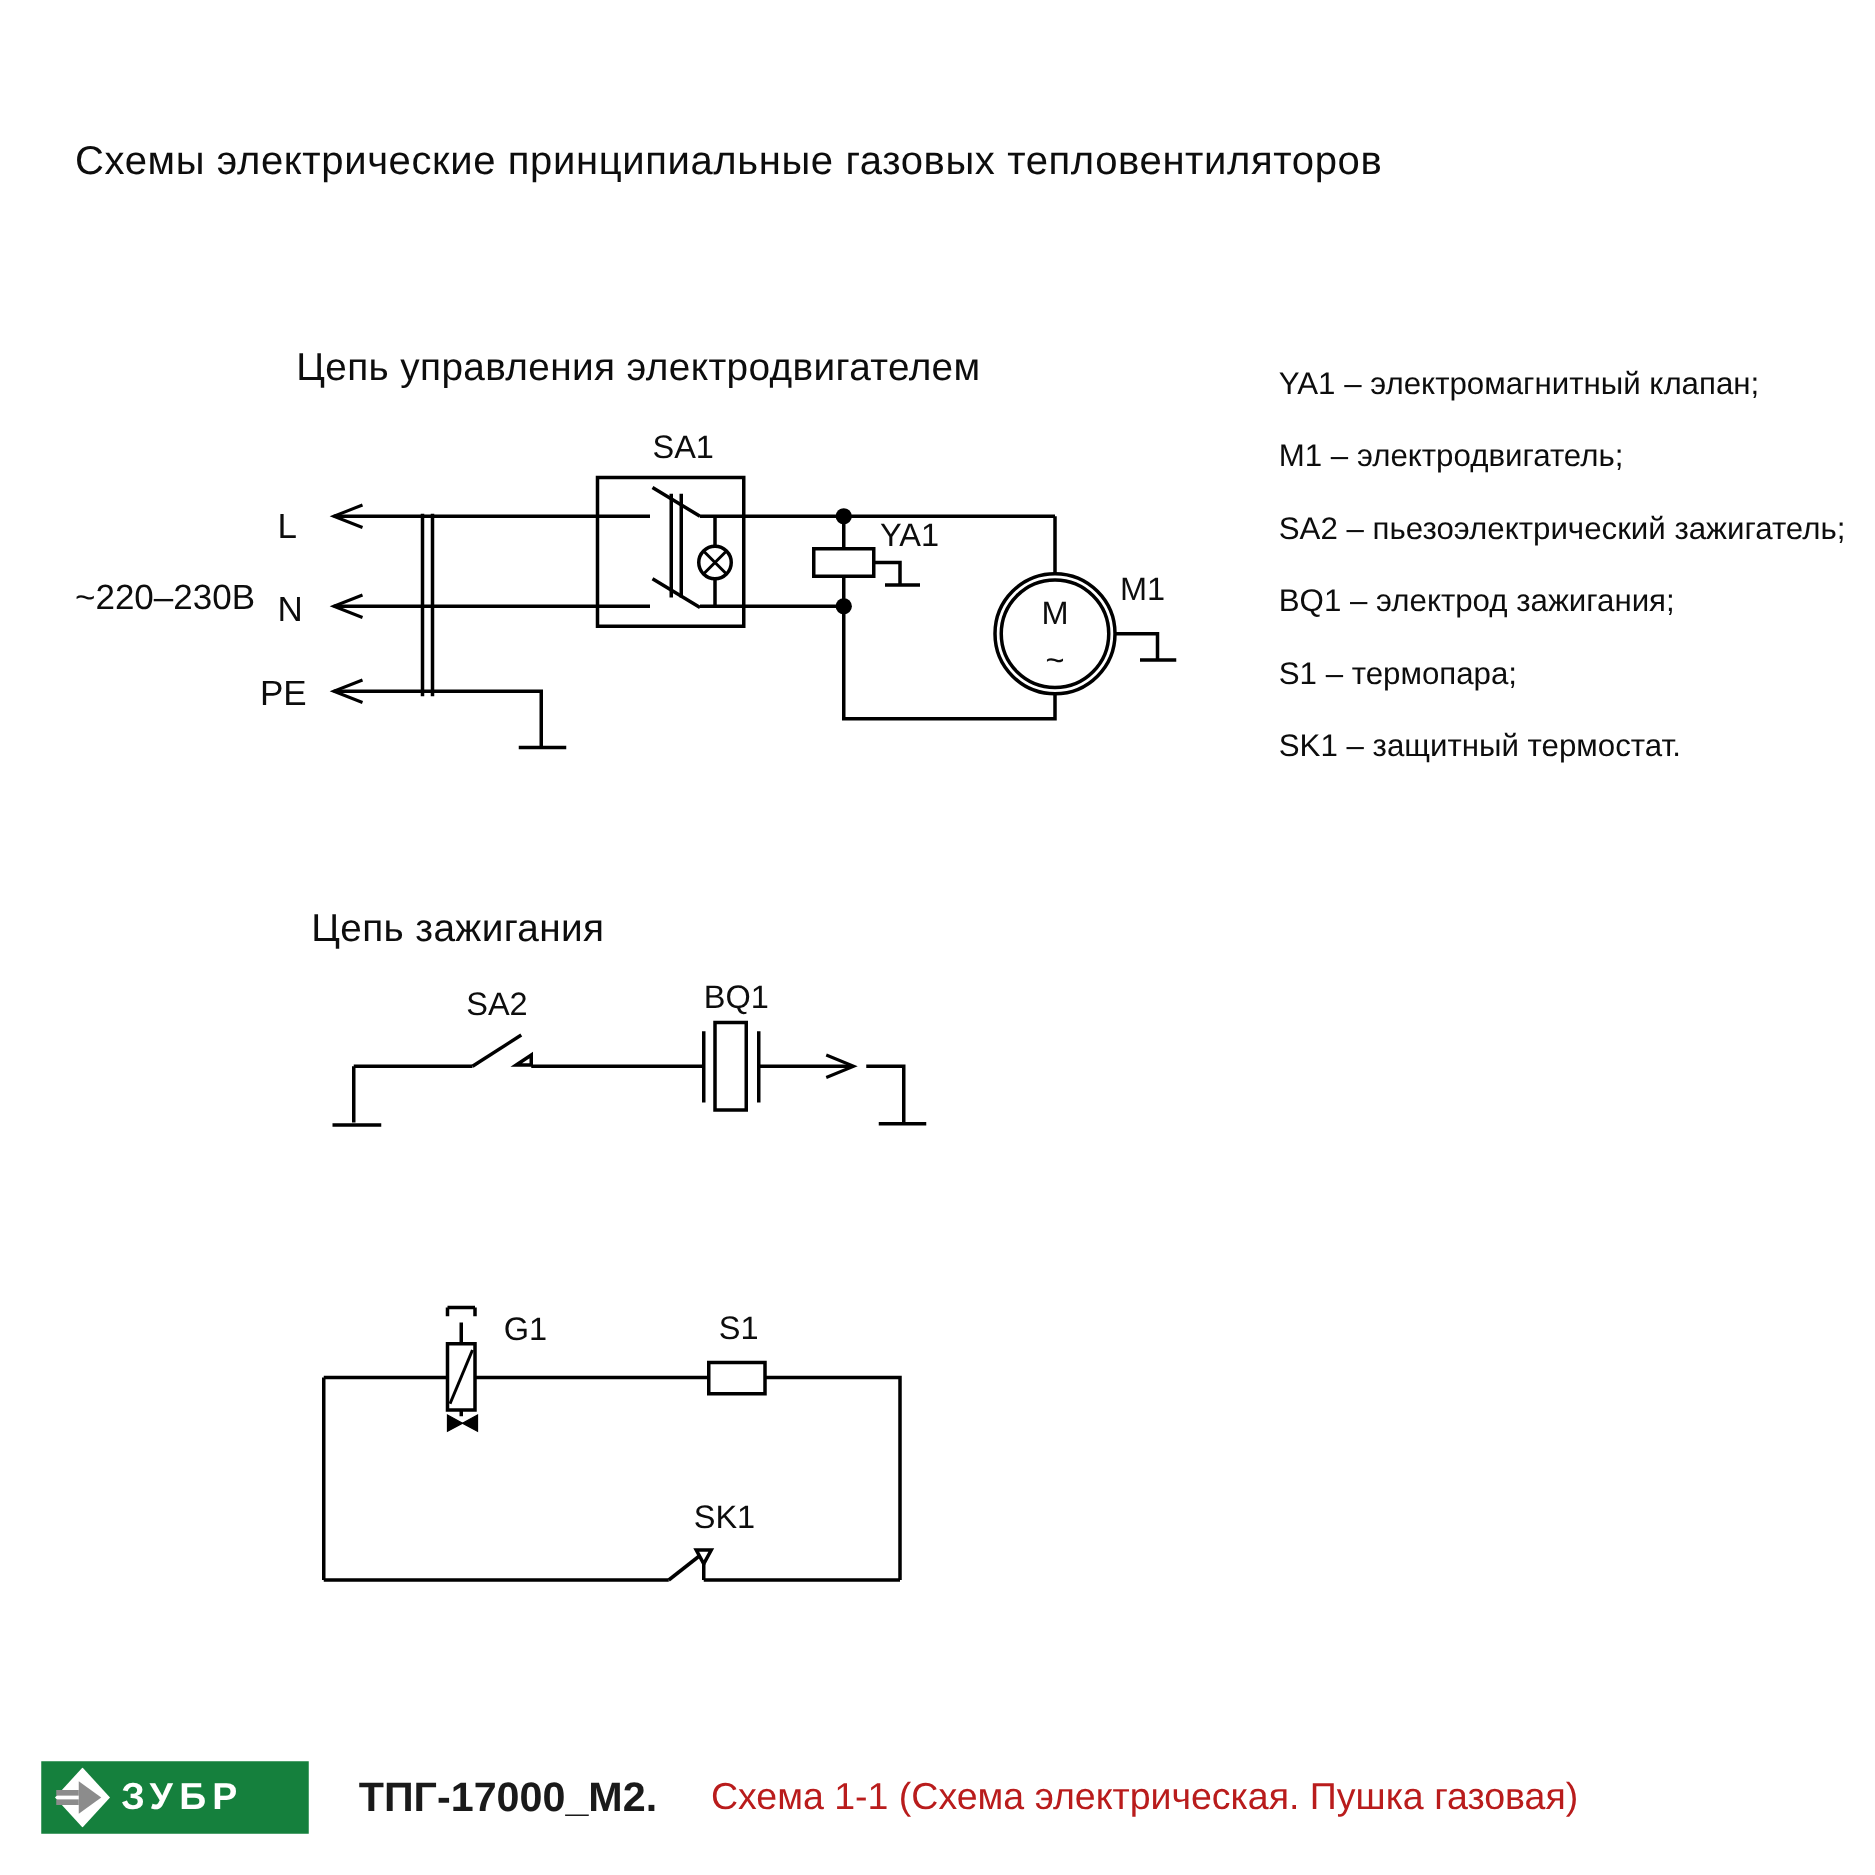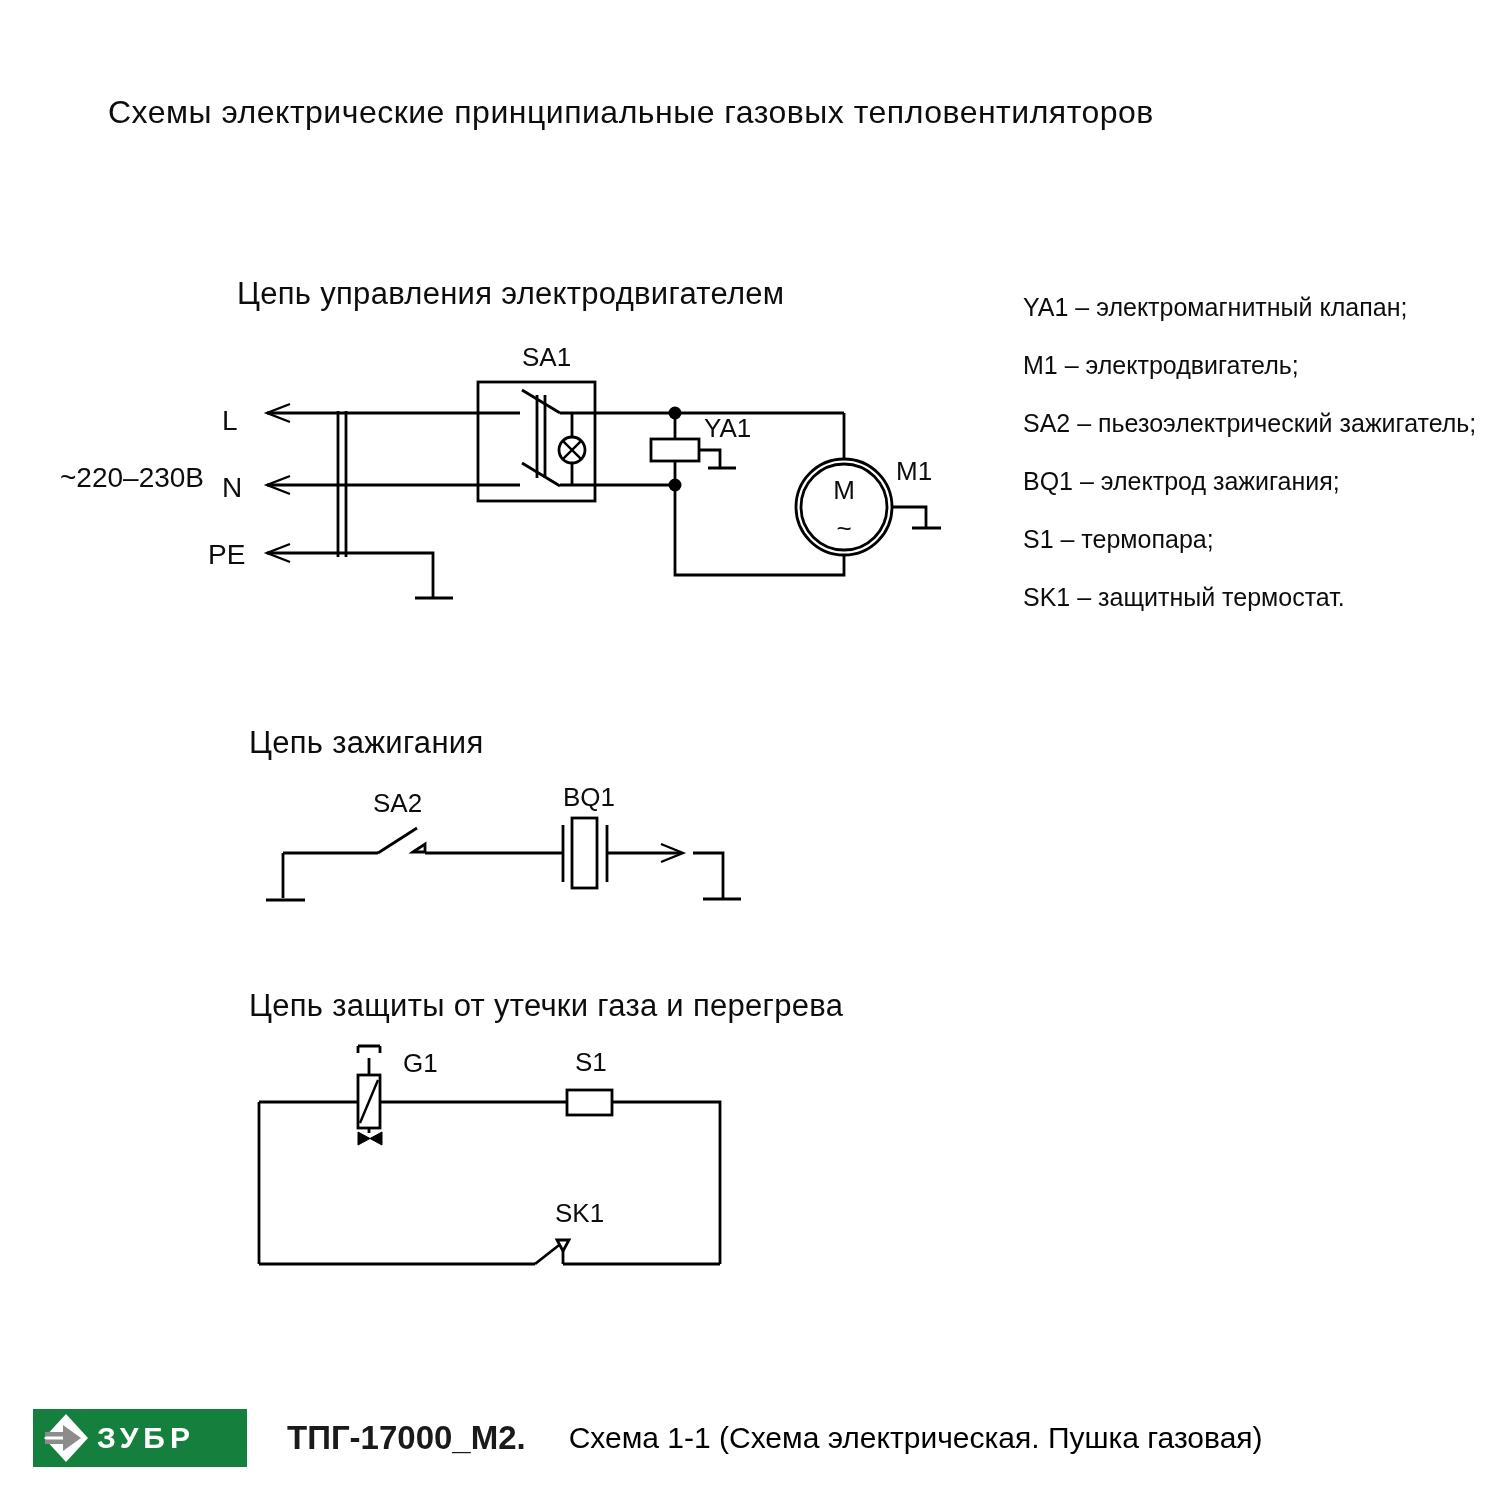--- a/index.html
+++ b/index.html
@@ -1,18 +1,18 @@
 <!DOCTYPE html>
 <html><head>
 <meta charset="utf-8">
 <style>
   html,body{margin:0;padding:0;background:#fff;}
   .page{position:relative;width:1500px;height:1500px;background:#ffffff;overflow:hidden;
         font-family:"Liberation Sans",sans-serif;color:#0d0d0d;}
-  .main-title{position:absolute;left:60px;top:94px;font-size:32px;letter-spacing:.5px;white-space:nowrap;margin-left:48px;}
+  .main-title{position:absolute;left:60px;top:110px;font-size:32px;letter-spacing:.5px;white-space:nowrap;}
   .section-title{position:absolute;font-size:31px;letter-spacing:.3px;white-space:nowrap;text-align:center;}
   .st-c1{left:237px;top:276px;}
   .st-c2{left:249px;top:725px;}
   .st-c3{left:249px;top:988px;}
   .legend{position:absolute;left:1023px;top:278px;}
   .legend-item{height:58px;line-height:58px;font-size:25px;white-space:nowrap;}
   svg.diagram{position:absolute;left:0;top:0;width:1500px;height:1500px;pointer-events:none;}
   .wire{stroke:#000;stroke-width:2.8;fill:none;}
   .thin{stroke:#000;stroke-width:2.4;fill:none;}
   .dot{fill:#000;stroke:none;}
@@ -21,32 +21,31 @@
   .dlabel{font-family:"Liberation Sans",sans-serif;font-size:26px;fill:#0d0d0d;}
   .dlabel-lg{font-family:"Liberation Sans",sans-serif;font-size:28px;fill:#0d0d0d;}
   .dlabel-mid{text-anchor:middle;}
   .footer{position:absolute;left:0;top:1395px;width:1500px;height:105px;}
   .logo{position:absolute;left:33px;top:14px;width:214px;height:58px;background:#15803d;
         display:flex;align-items:center;}
   .logo-icon{margin-left:10px;}
   .brand{color:#fff;font-weight:bold;font-size:30px;letter-spacing:5px;margin-left:8px;white-space:nowrap;}
   .footer-text{position:absolute;left:287px;top:0;height:86px;display:flex;align-items:center;white-space:nowrap;gap:31px;}
   .model{font-size:33px;font-weight:bold;color:#1a1a1a;margin-right:12px;}
-  .caption{font-size:30px;color:#000000;}
+  .caption{font-size:30px;color:#b91c1c;}
 </style>
 </head>
 <body>
 
 <div class="page">
 
   <div class="main-title">Схемы электрические принципиальные газовых тепловентиляторов</div>
 
   <div class="section-title st-c1">Цепь управления электродвигателем</div>
   <div class="section-title st-c2">Цепь зажигания</div>
-  <div class="section-title st-c3">Цепь защиты от утечки газа и перегрева</div>
 
   <div class="legend">
     <div class="legend-item">YA1 – электромагнитный клапан;</div>
     <div class="legend-item">M1 – электродвигатель;</div>
     <div class="legend-item">SA2 – пьезоэлектрический зажигатель;</div>
     <div class="legend-item">BQ1 – электрод зажигания;</div>
     <div class="legend-item">S1 – термопара;</div>
     <div class="legend-item">SK1 – защитный термостат.</div>
   </div>
 

